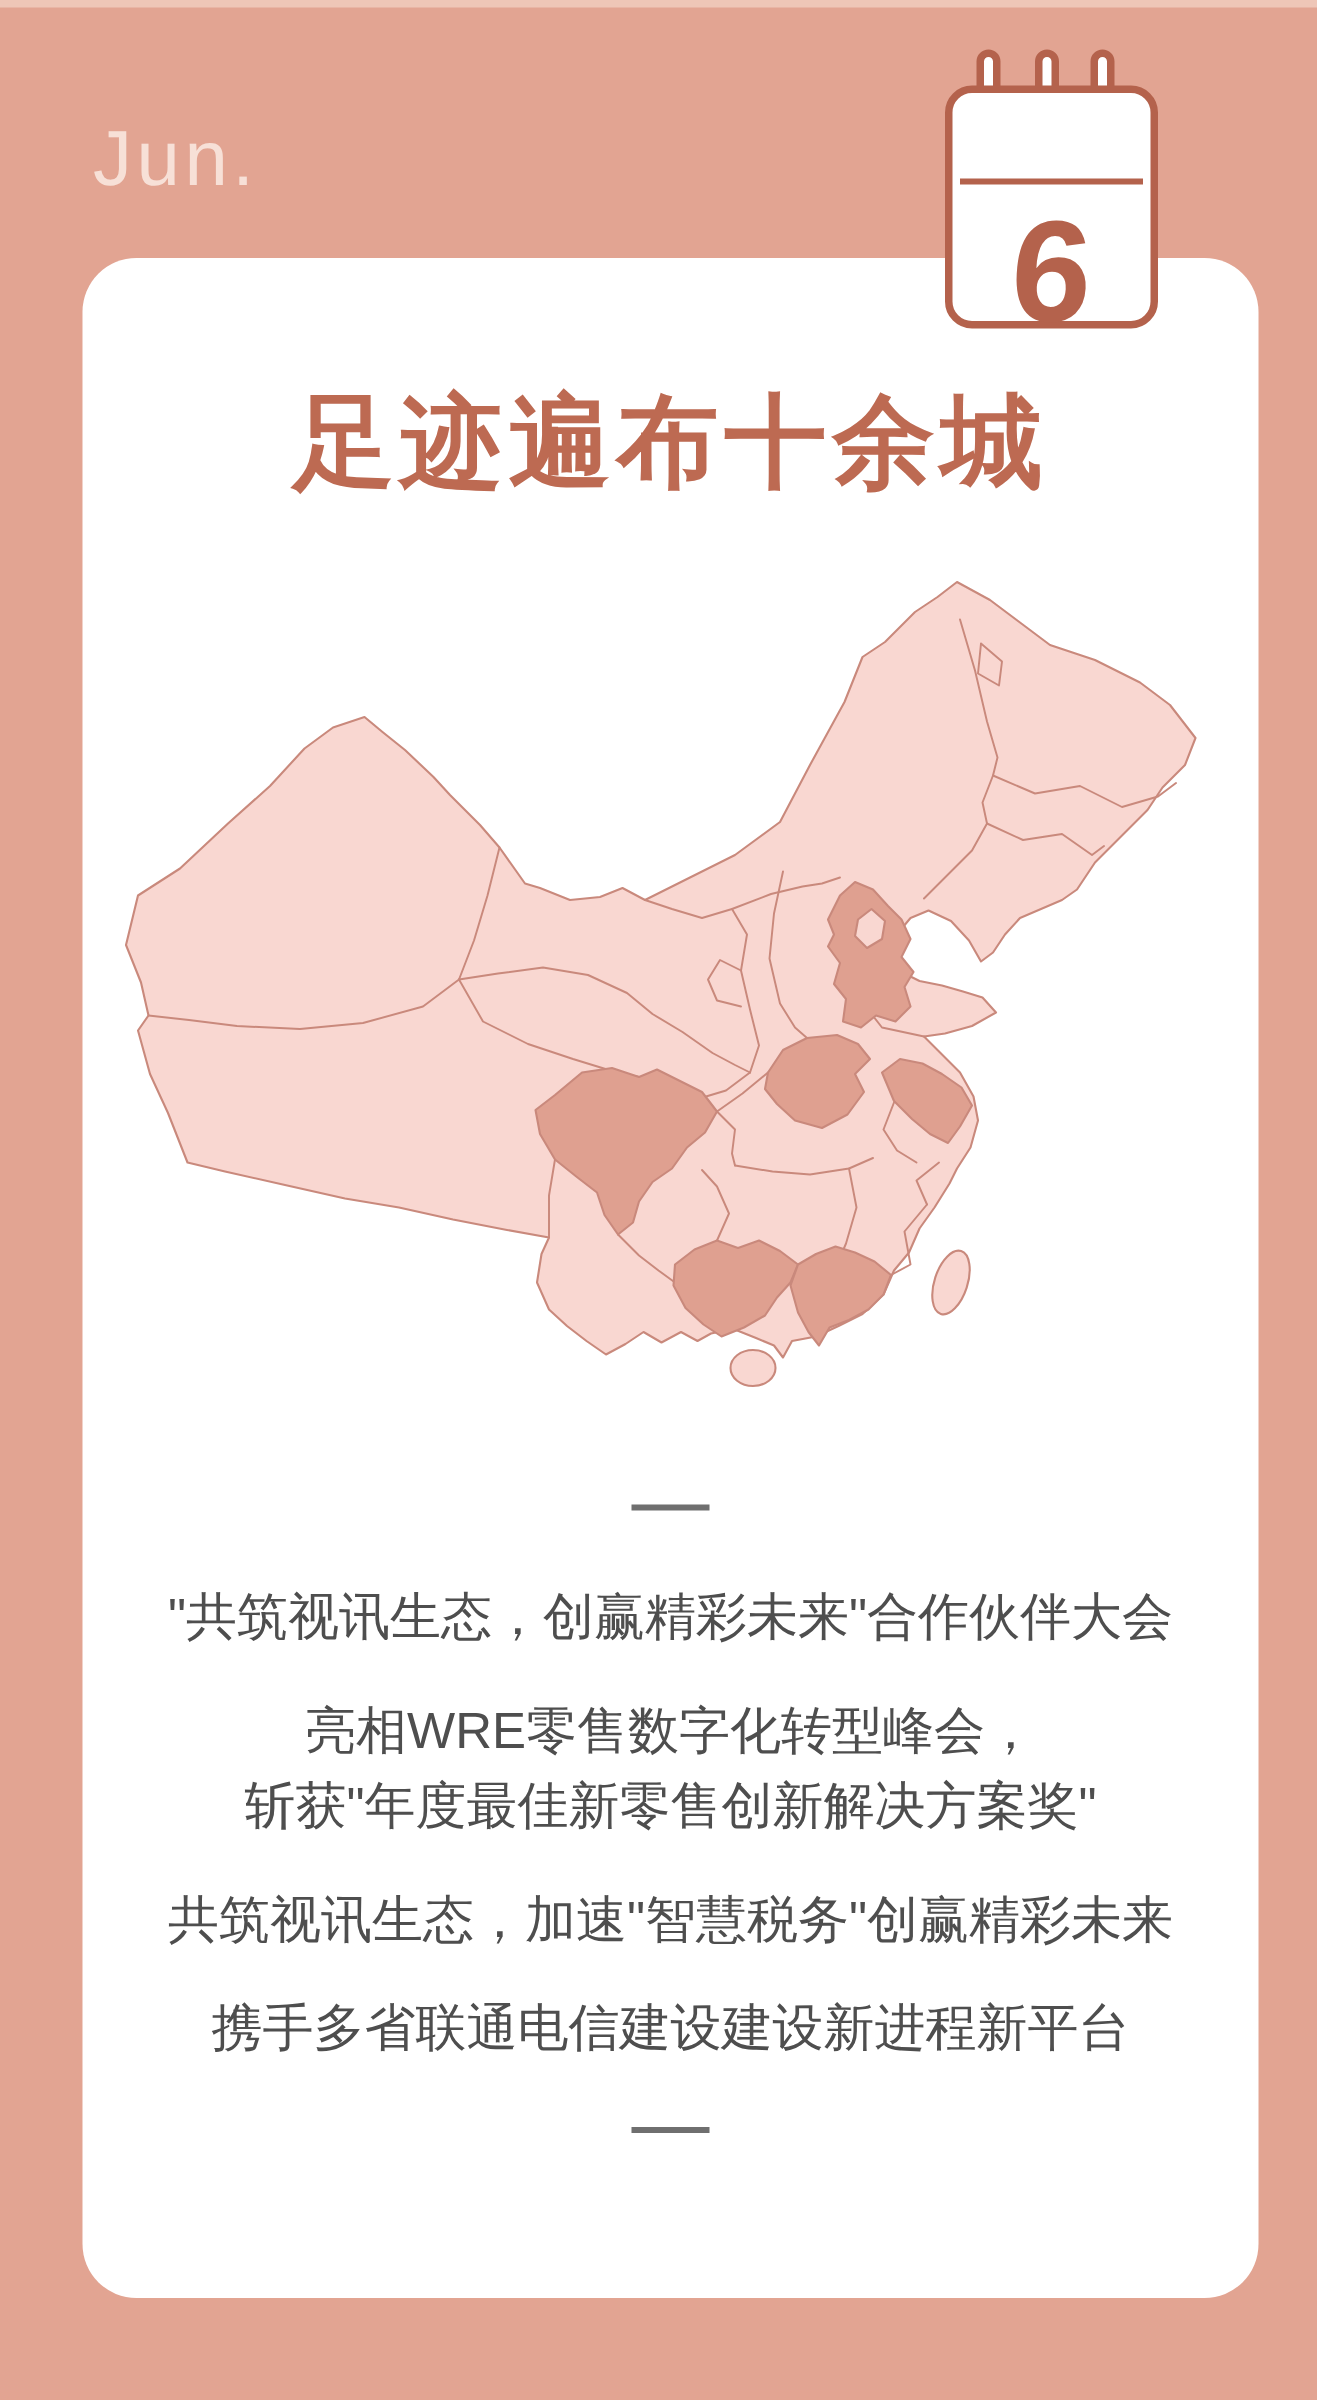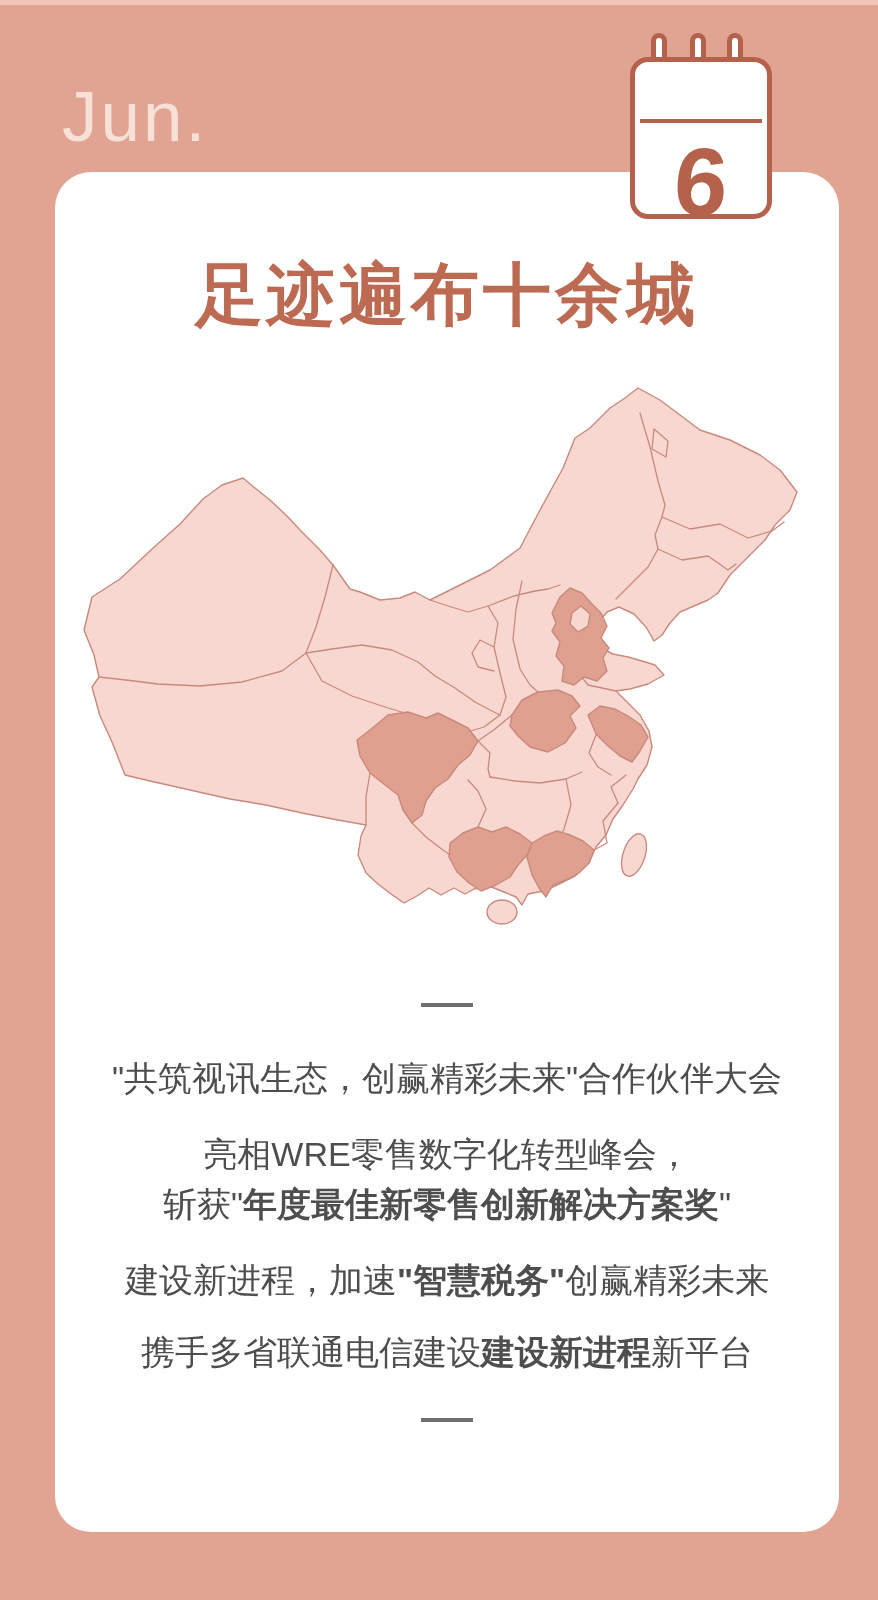--- a/index.html
+++ b/index.html
@@ -5,21 +5,21 @@
   html,body{margin:0;padding:0;}
   body{
     width:878px;height:1600px;position:relative;overflow:hidden;
     background:var(--c-background,#e2a492);
     font-family:"Liberation Sans","DejaVu Sans",sans-serif;
   }
   .top-strip{position:absolute;left:0;top:0;width:878px;height:5px;background:var(--c-top_strip,#eec6b7);}
   
   .month-label{
     position:absolute;left:62px;top:76px;
-    font-size:71px;font-weight:200;letter-spacing:3px;
+    font-size:52px;font-weight:200;letter-spacing:3px;
     color:var(--c-month_label,#f7e0d7);
   }
   
   .card{
     position:absolute;left:55px;top:172px;width:784px;height:1360px;
     background:var(--c-card,#ffffff);border-radius:36px;
   }
   
   .calendar{position:absolute;left:630px;top:33px;width:142px;height:186px;}
   .calendar .body{
@@ -51,21 +51,21 @@
   .prov-base{fill:var(--c-map_base,#f9d7d1);stroke:var(--c-map_stroke,#c9897c);stroke-width:1.4;stroke-linejoin:round;}
   .prov-hl{fill:var(--c-map_highlight,#dfa090);stroke:var(--c-map_stroke,#c9897c);stroke-width:1.4;stroke-linejoin:round;}
   .border-line{fill:none;stroke:var(--c-map_stroke,#c9897c);stroke-width:1.3;stroke-linejoin:round;stroke-linecap:round;}
   
   .text-col{
     position:absolute;left:0;right:0;top:831px;
     text-align:center;color:var(--c-text,#4e4e4e);font-size:34px;
   }
   .divider{width:52px;height:4px;margin:0 auto;background:var(--c-divider,#6f6f6f);}
   .para{line-height:50px;}
-  .para .b{font-weight:700;margin-top:40px;}
+  .para .b{font-weight:400;margin-top:40px;}
   .para:nth-of-type(1){margin-top:46px;}
   .para:nth-of-type(2){margin-top:26px;text-align:center;}
   .para:nth-of-type(3){margin-top:26px;}
   .para:nth-of-type(4){margin-top:22px;}
   .divider.bottom{margin-top:41px;}
 </style>
 </head>
 <body>
 
 <div class="top-strip"></div>
@@ -139,21 +139,21 @@
     <div class="divider top"></div>
     <div id="paragraphs">
         <div class="para">
           <div class="line"><span>"共筑视讯生态，创赢精彩未来"合作伙伴大会</span></div>
         </div>
         <div class="para">
           <div class="line"><span>亮相WRE零售数字化转型峰会，</span></div>
           <div class="line"><span>斩获"</span><span class="b">年度最佳新零售创新解决方案奖</span><span>"</span></div>
         </div>
         <div class="para">
-          <div class="line"><span>建设新进程，加速</span><span class="b">"智慧税务"</span><span>创赢精彩未来</span></div>
+          <div class="line"><span>共筑视讯生态，加速</span><span class="b">"智慧税务"</span><span>创赢精彩未来</span></div>
         </div>
         <div class="para">
           <div class="line"><span>携手多省联通电信建设</span><span class="b">建设新进程</span><span>新平台</span></div>
         </div>
       </div>
     <div class="divider bottom"></div>
   </div>
 
 </div>
 

